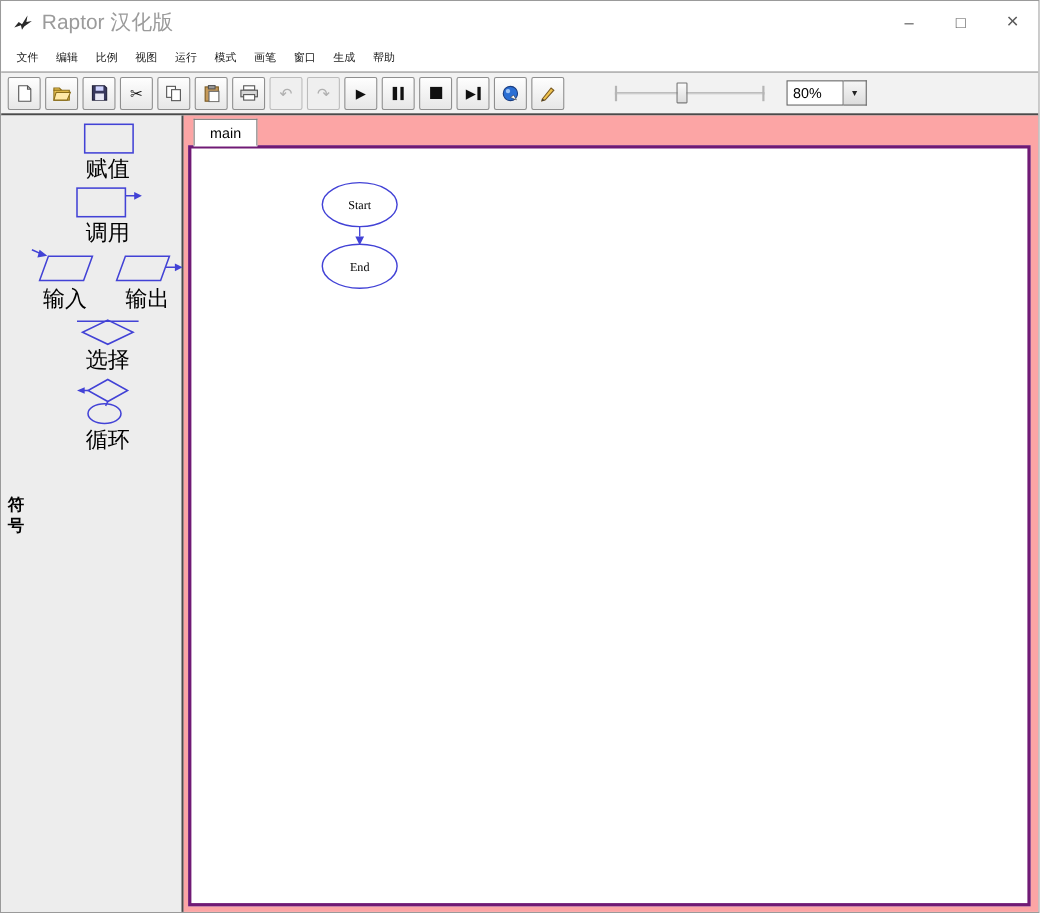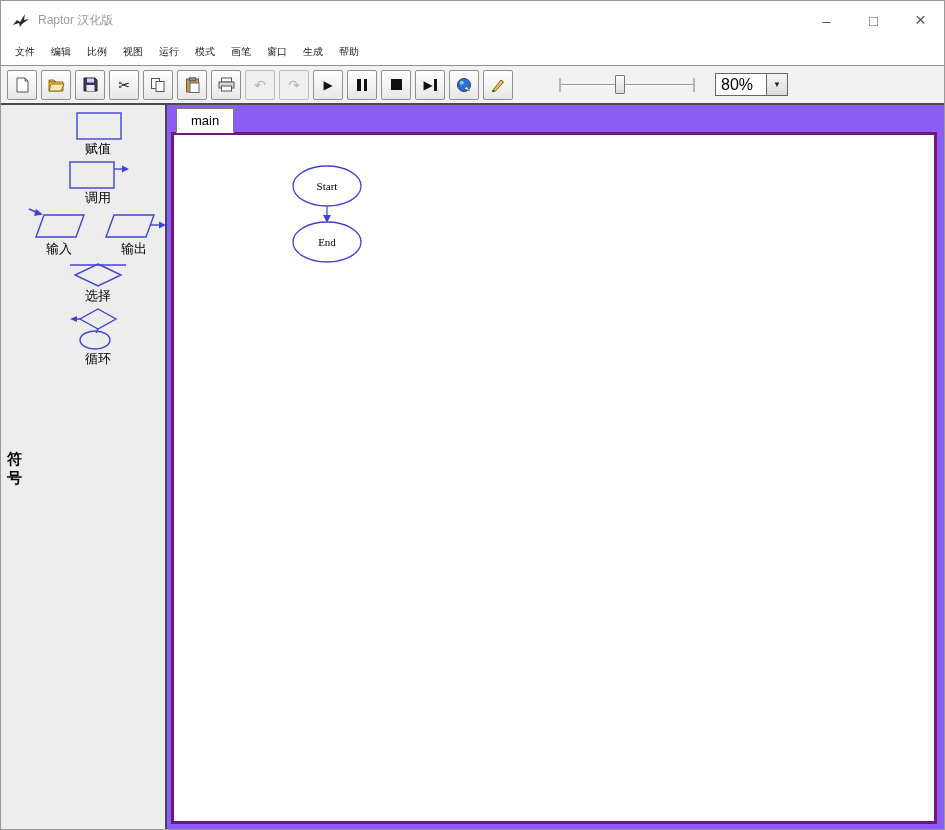--- a/index.html
+++ b/index.html
@@ -4,21 +4,21 @@
 <style>
   * { box-sizing: border-box; margin: 0; padding: 0; }
   html,body { background:#c8c8c8; font-family:"Liberation Sans", sans-serif; }
   .window{
     width:945px; height:830px; background:#fff; border:1px solid #9a9a9a;
     position:relative; overflow:hidden; display:flex; flex-direction:column;
   }
   
   .titlebar{ height:38px; display:flex; align-items:center; padding-left:9px; background:#fff; flex:0 0 auto;}
   .app-icon{ width:22px; height:20px; display:flex; align-items:center; justify-content:center; margin-right:6px;}
-  .title-text{ font-size:12px; color:#9b9b9b; }
+  .title-text{ font-size:19px; color:#9b9b9b; }
   .win-controls{ margin-left:auto; display:flex; height:100%; }
   .wc{ width:47px; height:100%; display:flex; align-items:center; justify-content:center;
        font-size:15px; color:#5a5a5a; cursor:default;}
   .wc.close{ font-size:19px; }
   
   .menubar{ height:26px; display:flex; align-items:center; padding-left:6px; background:#fff; flex:0 0 auto;}
   .menu-item{ padding:3px 8px; font-size:10px; color:#1a1a1a; cursor:default;}
   
   .toolbar{ height:40px; background:#f2f2f2; border-top:1px solid #8f8f8f; border-bottom:2px solid #4a4a4a;
             display:flex; align-items:center; padding-left:4px; flex:0 0 auto;}
@@ -35,40 +35,40 @@
   .step-bar{ width:2.5px; height:12px; background:#111; }
   
   .speed-slider{ width:136px; height:26px; margin-left:44px; position:relative; display:flex; align-items:center;}
   .slider-track{ width:100%; height:2px; background:#9a9a9a; border-bottom:1px solid #fff; }
   .slider-end{ position:absolute; top:6px; width:2px; height:14px; background:#b5b5b5; }
   .slider-end.right{ right:0; }
   .slider-thumb{ position:absolute; left:calc(45% - 5px); top:3px; width:10px; height:19px;
                  background:linear-gradient(#fbfbfb,#dcdcdc); border:1px solid #777; border-radius:1px;}
   
   .zoom-combo{ display:flex; margin-left:20px; height:23px; }
-  .zoom-text{ width:52px; background:#fff; border:1px solid #666; font-size:16px; color:#000;
+  .zoom-text{ width:52px; background:#fff; border:1px solid #666; font-size:13px; color:#000;
               display:flex; align-items:center; padding-left:5px;}
   .zoom-drop{ width:21px; border:1px solid #666; border-left:none; background:linear-gradient(#f6f6f6,#dcdcdc);
               display:flex; align-items:center; justify-content:center; font-size:8px; color:#222;}
   
   .body-row{ flex:1; display:flex; min-height:0; }
   .sidebar{ width:166px; flex:0 0 166px; background:#ededed; border-right:2px solid #4a4a4a;
             display:flex; flex-direction:row; }
   .symbols-header{ display:flex; align-items:center; padding:4px 1px 0 1px; }
   .symbols-header .hl{ flex:1; height:2px; background:#000; }
   .symbols-title{ font-size:15px; font-weight:bold; color:#000; margin:0 5px; }
   .symbols{ height:288px; display:flex; flex-direction:column; align-items:center; padding-top:4px; flex:0 0 auto;}
   .sym{ display:flex; flex-direction:column; align-items:center; margin-top:1px; cursor:default;}
-  .sym-label{ font-size:13px; color:#000; margin-top:-2px; }
+  .sym-label{ font-size:20px; color:#000; margin-top:-2px; }
   .sym-row{ display:flex; gap:10px; }
   .bl{ stroke:var(--symbol_blue,#4242d6); fill:none; stroke-width:1.4px; }
   .blf{ fill:var(--symbol_blue,#4242d6); stroke:none; }
   .watch-panel{ flex:1; margin:1px 2px 2px 2px; background:#fff; border:1px solid #3a3a3a; }
   
-  .main-area{ flex:1; display:flex; flex-direction:column; padding:3px 7px 5px 4px; background:#8b5cf6; min-width:0;}
+  .main-area{ flex:1; display:flex; flex-direction:column; padding:3px 7px 5px 4px; background:#fca5a5; min-width:0;}
   .tab-row{ height:24px; display:flex; padding-left:5px; flex:0 0 auto; }
   .tab{ position:relative; z-index:2; margin-bottom:-1px; padding:0 14px; display:flex; align-items:center;
         background:#fff; border:1px solid #7d7d7d; border-bottom:1px solid #fff; font-size:13px; color:#000;}
   .canvas{ flex:1; border:3px solid #701a75; background:#fff; position:relative; }
   .canvas svg{ position:absolute; inset:0; width:100%; height:100%; }
   .node{ stroke:var(--symbol_blue,#4242d6); stroke-width:1.3px; fill:#fff; }
   .edge{ stroke:var(--symbol_blue,#4242d6); stroke-width:1.2px; }
   .node-text{ font-family:"Liberation Serif", serif; font-size:11px; fill:#000; }
 </style>
 </head>

